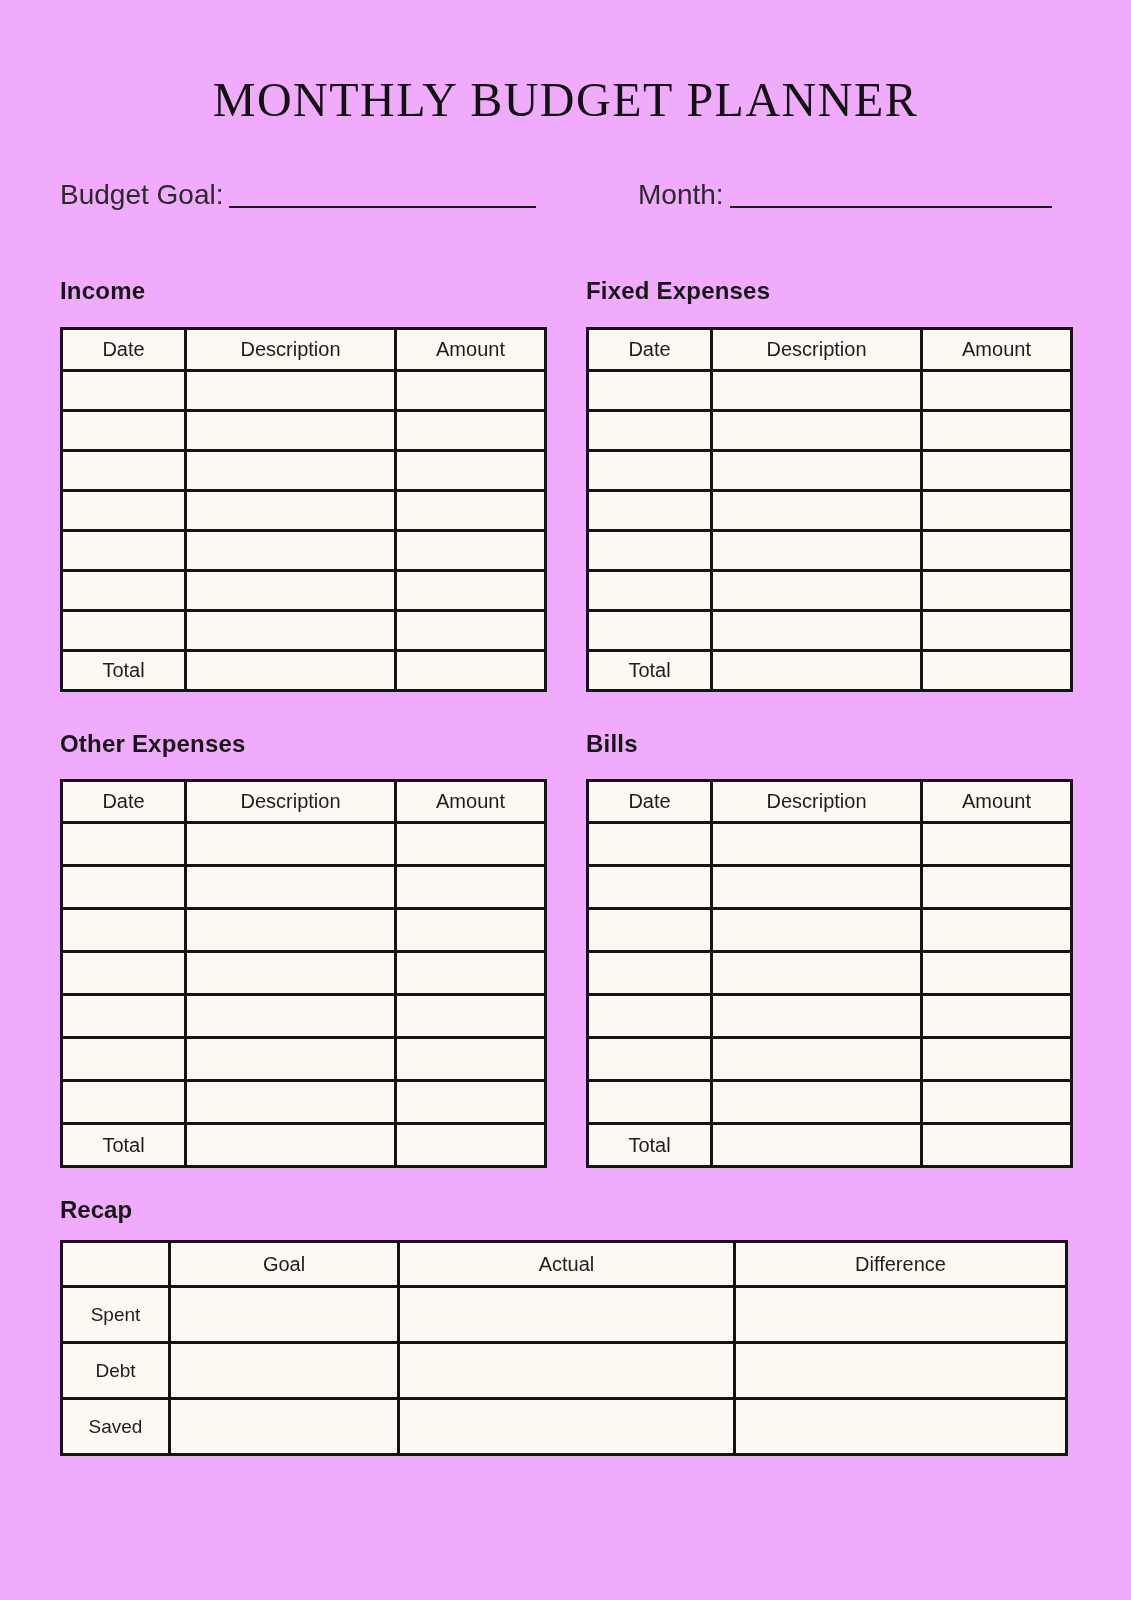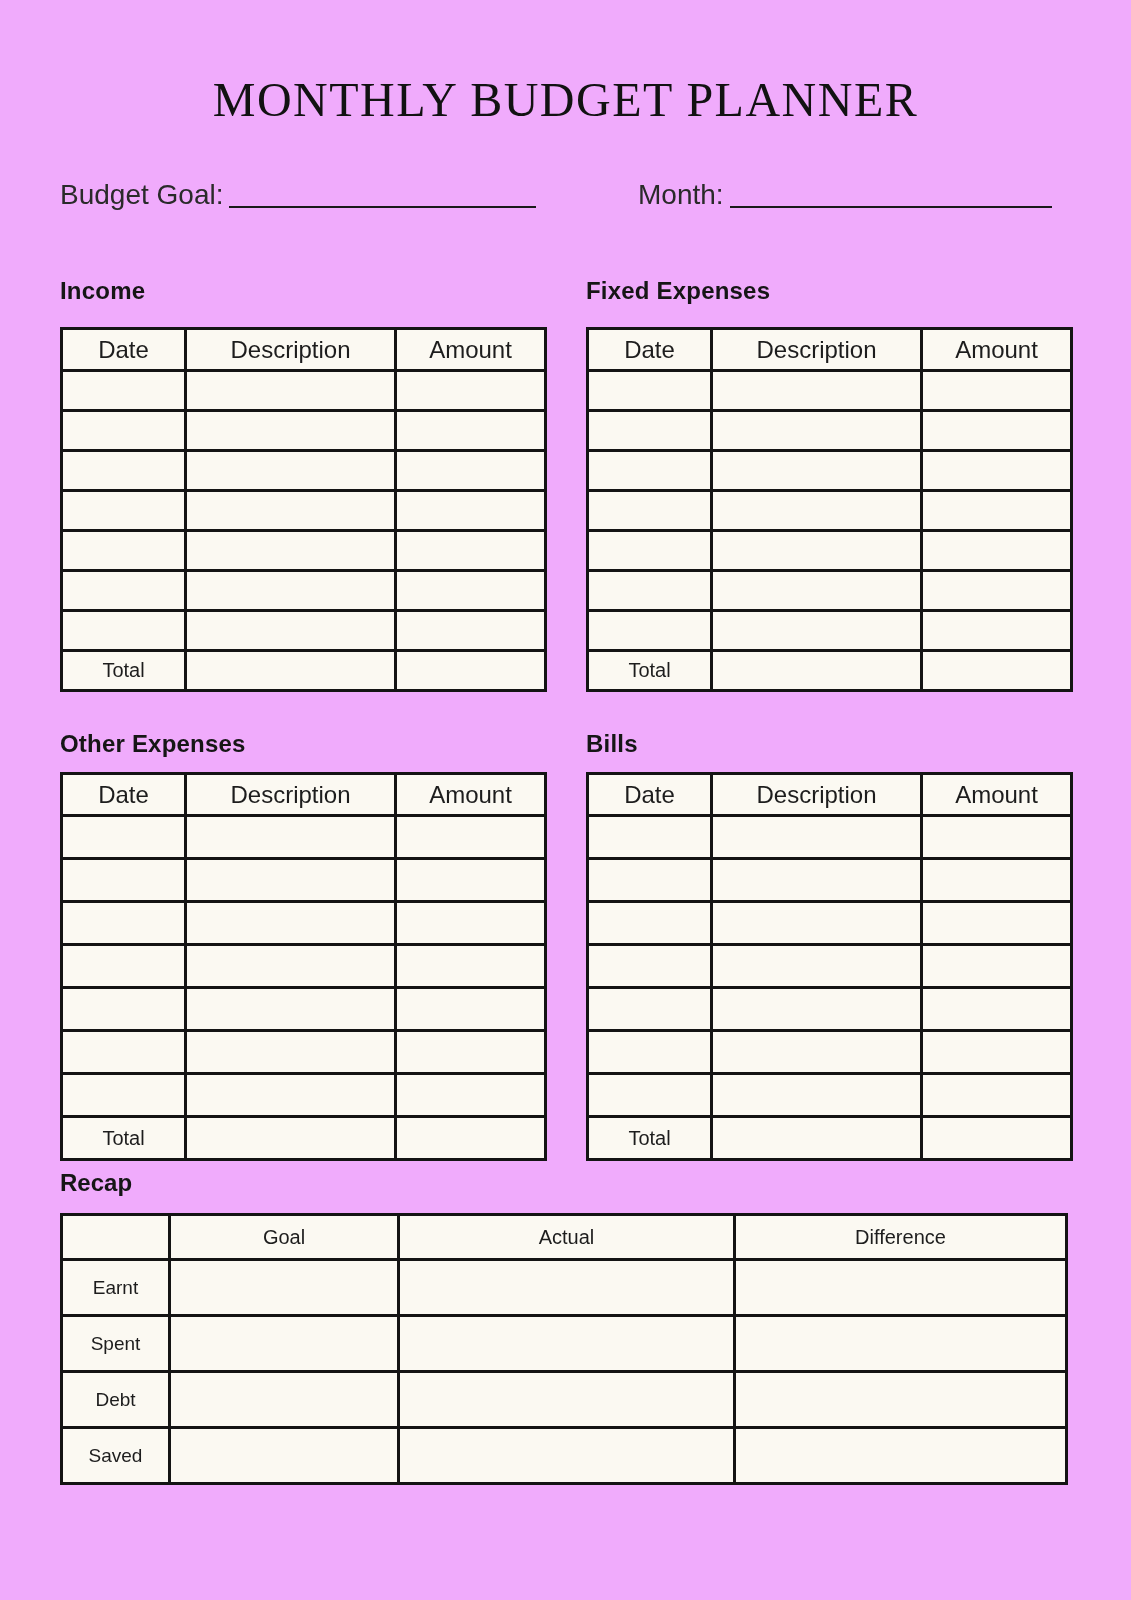--- a/index.html
+++ b/index.html
@@ -58,48 +58,48 @@
   .panel { width: 484px; }
   .panel h2 {
     font-size: 24px;
     font-weight: 700;
     color: #161616;
     letter-spacing: 0.2px;
   }
   .row1 { margin-top: 66px; }
   .row1 .panel h2 { margin-bottom: 22px; }
   .row2 { margin-top: 38px; }
-  .row2 .panel h2 { margin-bottom: 14px; }
+  .row2 .panel h2 { margin-bottom: 21px; }
 
   table {
     border-collapse: collapse;
     width: 100%;
     background: #fbf9f2;
     table-layout: fixed;
   }
   table, th, td { border: 3px solid #141414; }
   th {
     font-weight: 400;
-    font-size: 24px;
+    font-size: 20px;
     color: #1d1d1d;
     height: 42px;
     text-align: center;
   }
   td { height: 40px; }
   .row2 td { height: 43px; }
   .col-date { width: 124px; }
   .col-desc { width: 210px; }
   .col-amount { width: 150px; }
   .total-label {
     text-align: center;
     font-size: 20px;
   }
 
   
-  .recap-section { margin: 8px 66px 0 60px; }
+  .recap-section { margin: 28px 66px 0 60px; }
   .recap-section h2 {
     font-size: 24px;
     font-weight: 700;
     margin-bottom: 16px;
     color: #161616;
   }
   .recap-table .rc-label { width: 108px; }
   .recap-table .rc-goal { width: 229px; }
   .recap-table .rc-actual { width: 336px; }
   .recap-table .rc-diff { width: 332px; }
@@ -362,26 +362,20 @@
       <thead>
         <tr>
           <th class="rc-label"></th>
           <th class="rc-goal">Goal</th>
           <th class="rc-actual">Actual</th>
           <th class="rc-diff">Difference</th>
         </tr>
       </thead>
       <tbody>
         <tr>
-          <td class="recap-row-label">Earnt</td>
-          <td></td>
-          <td></td>
-          <td></td>
-        </tr>
-        <tr>
           <td class="recap-row-label">Spent</td>
           <td></td>
           <td></td>
           <td></td>
         </tr>
         <tr>
           <td class="recap-row-label">Debt</td>
           <td></td>
           <td></td>
           <td></td>

